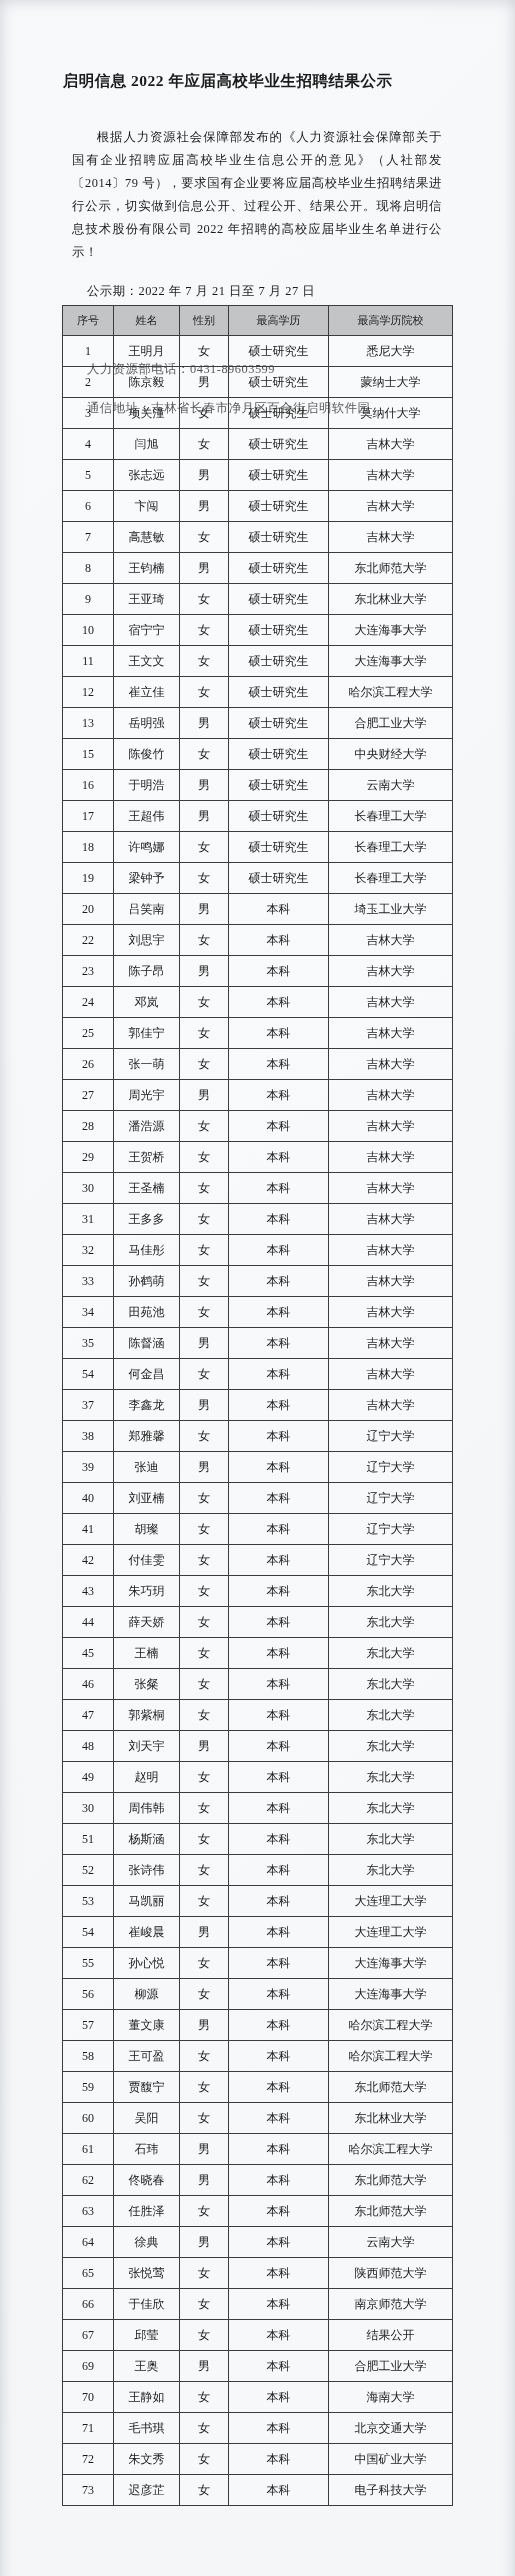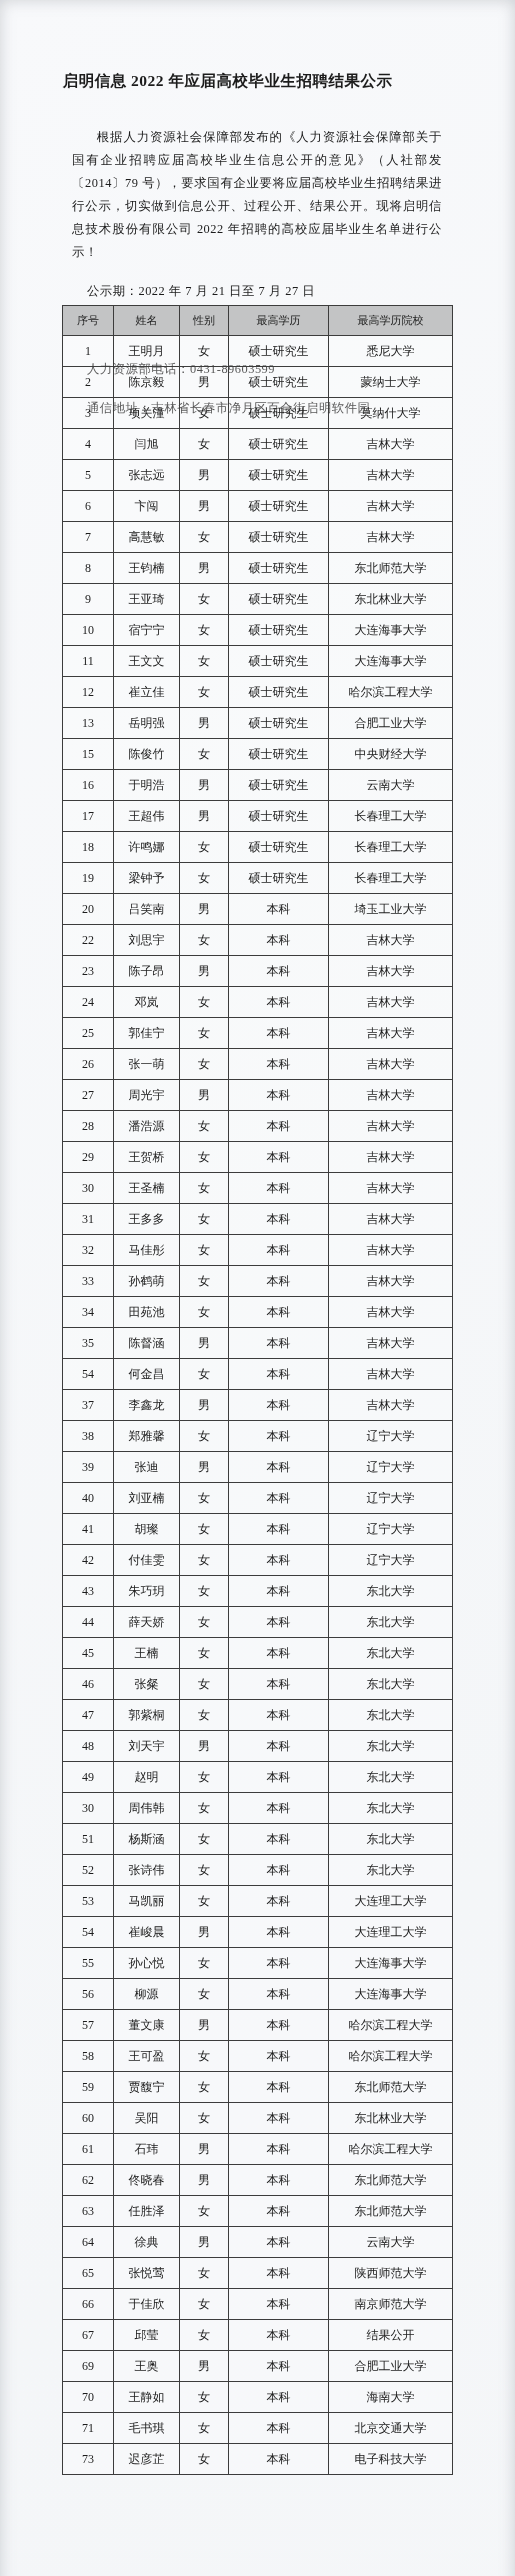--- a/index.html
+++ b/index.html
@@ -545,20 +545,27 @@
           <td>海南大学</td>
         </tr>
         <tr>
           <td>71</td>
           <td>毛书琪</td>
           <td>女</td>
           <td>本科</td>
           <td>北京交通大学</td>
         </tr>
         <tr>
+          <td>72</td>
+          <td>朱文秀</td>
+          <td>女</td>
+          <td>本科</td>
+          <td>中国矿业大学</td>
+        </tr>
+        <tr>
           <td>73</td>
           <td>迟彦芷</td>
           <td>女</td>
           <td>本科</td>
           <td>电子科技大学</td>
         </tr>
       </tbody>
   </table>
 
 </div>

